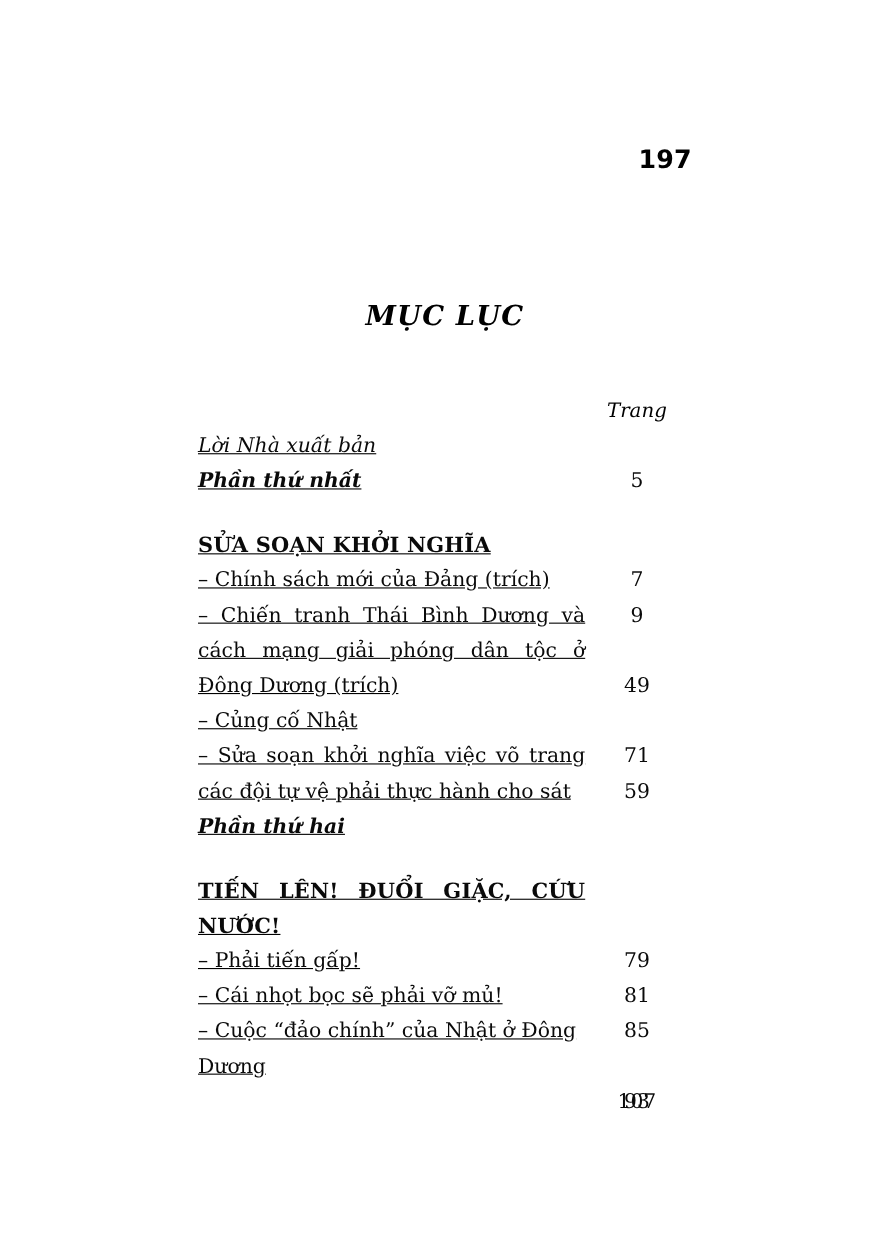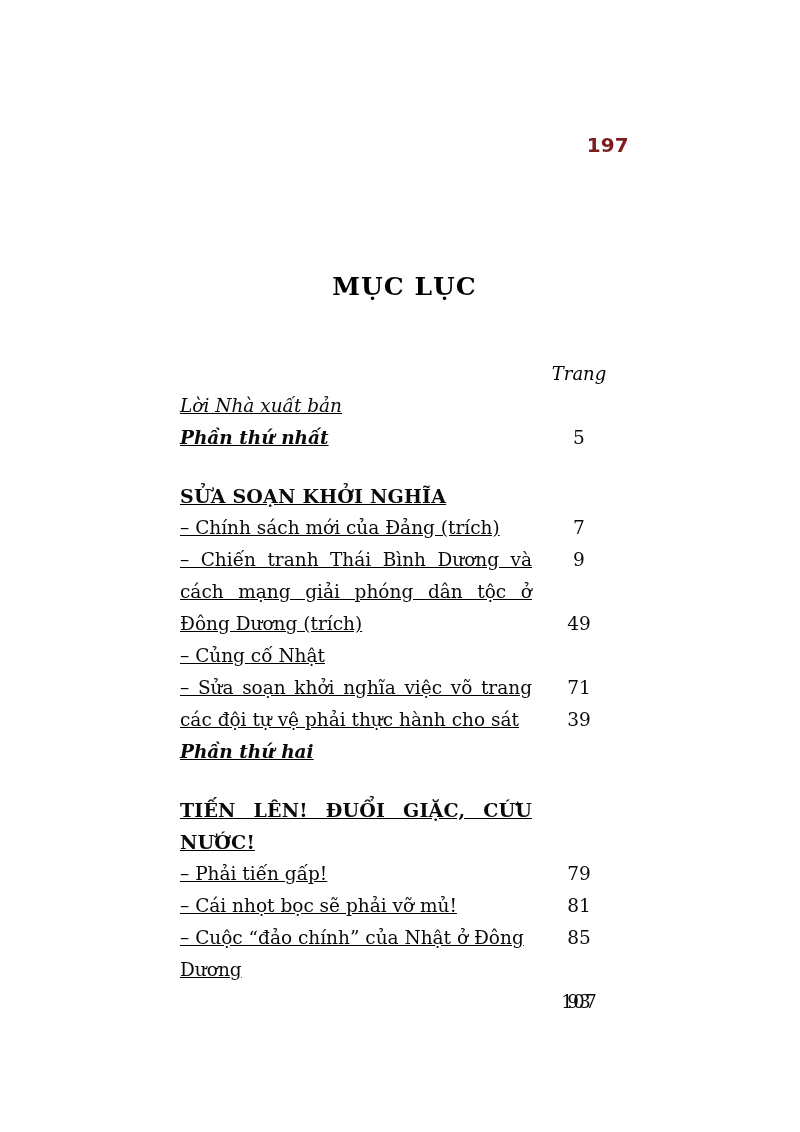--- a/index.html
+++ b/index.html
@@ -24,37 +24,38 @@
 
   
   .folio {
     position: absolute;
     top: 133px;
     left: 180px;
     width: 449px;
     text-align: right;
     font-family: "DejaVu Sans", "Liberation Sans", sans-serif;
     font-weight: 700;
-    font-size: 20px;
+    font-size: 23px;
     letter-spacing: 0.2px;
-    color: #7f1d1d;
+    color: #000000;
   }
 
   
   .doc-title {
     position: absolute;
     top: 272px;
     left: 180px;
     width: 449px;
     text-align: center;
     font-family: "DejaVu Serif", "Liberation Serif", serif;
     font-weight: 700;
     font-size: 25px;
     letter-spacing: 1.0px;
     color: #000000;
+    font-style: italic;
   }
 
   
   .toc {
     position: absolute;
     top: 358px;
     left: 180px;
     width: 449px;
   }
 
@@ -153,21 +154,21 @@
         <div class="row">
           <div class="entry justify-lines">– Chiến tranh Thái Bình Dương và cách mạng giải phóng dân tộc ở Đông Dương (trích)</div>
           <div class="pageno last-line-3">49</div>
         </div>
         <div class="row">
           <div class="entry plain">– Củng cố Nhật</div>
           <div class="pageno">71</div>
         </div>
         <div class="row">
           <div class="entry justify-lines">– Sửa soạn khởi nghĩa việc võ trang các đội tự vệ phải thực hành cho sát</div>
-          <div class="pageno last-line-2">39</div>
+          <div class="pageno last-line-2">59</div>
         </div>
         <div class="row">
           <div class="entry part-label center">Phần thứ hai</div>
         </div>
         <div class="row">
           <div class="entry section-title center">TIẾN LÊN! ĐUỔI GIẶC, CỨU NƯỚC!</div>
           <div class="pageno">79</div>
         </div>
         <div class="row">
           <div class="entry plain">– Phải tiến gấp!</div>

